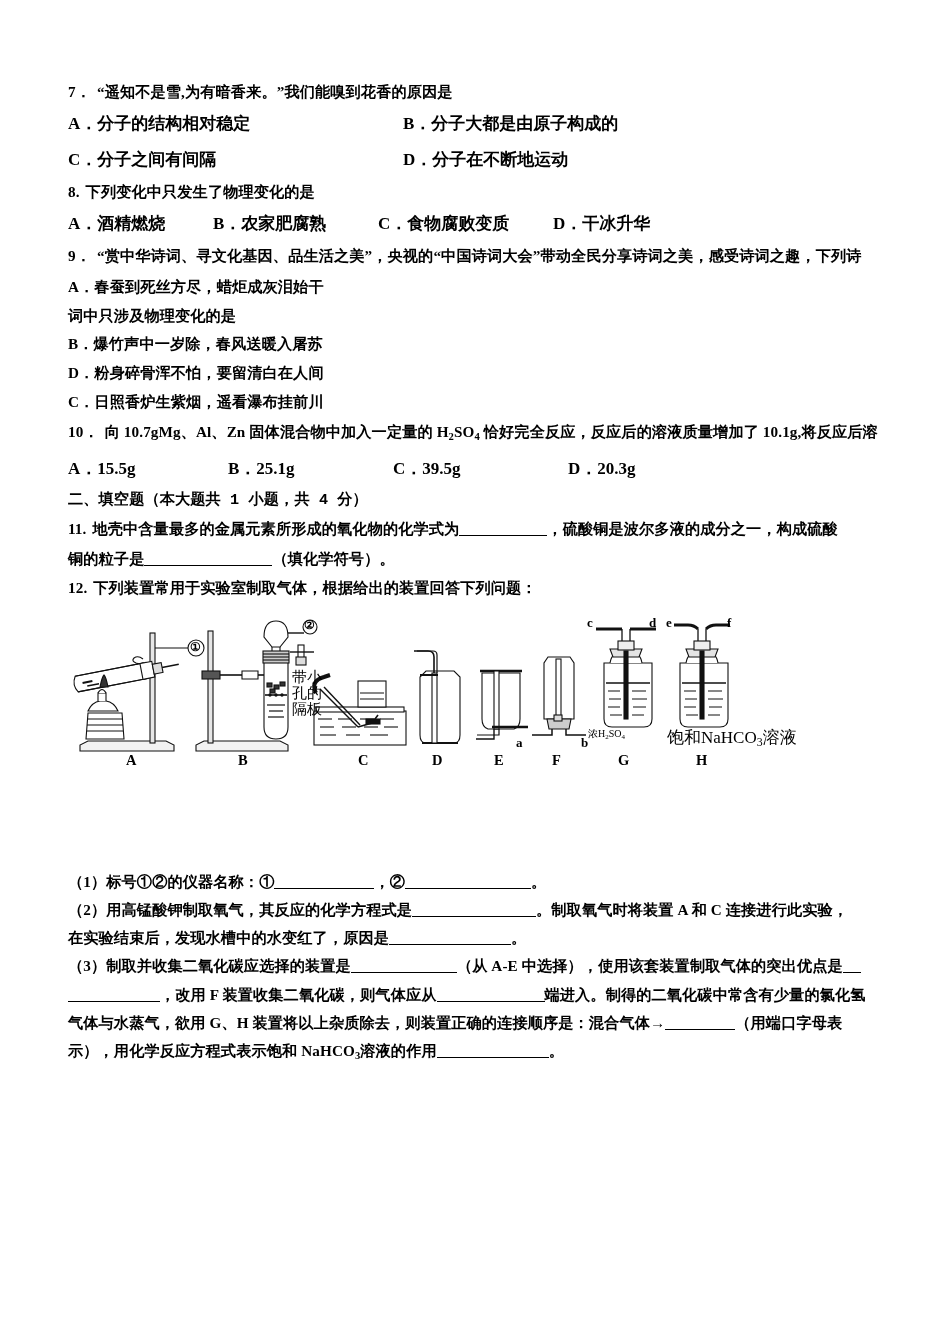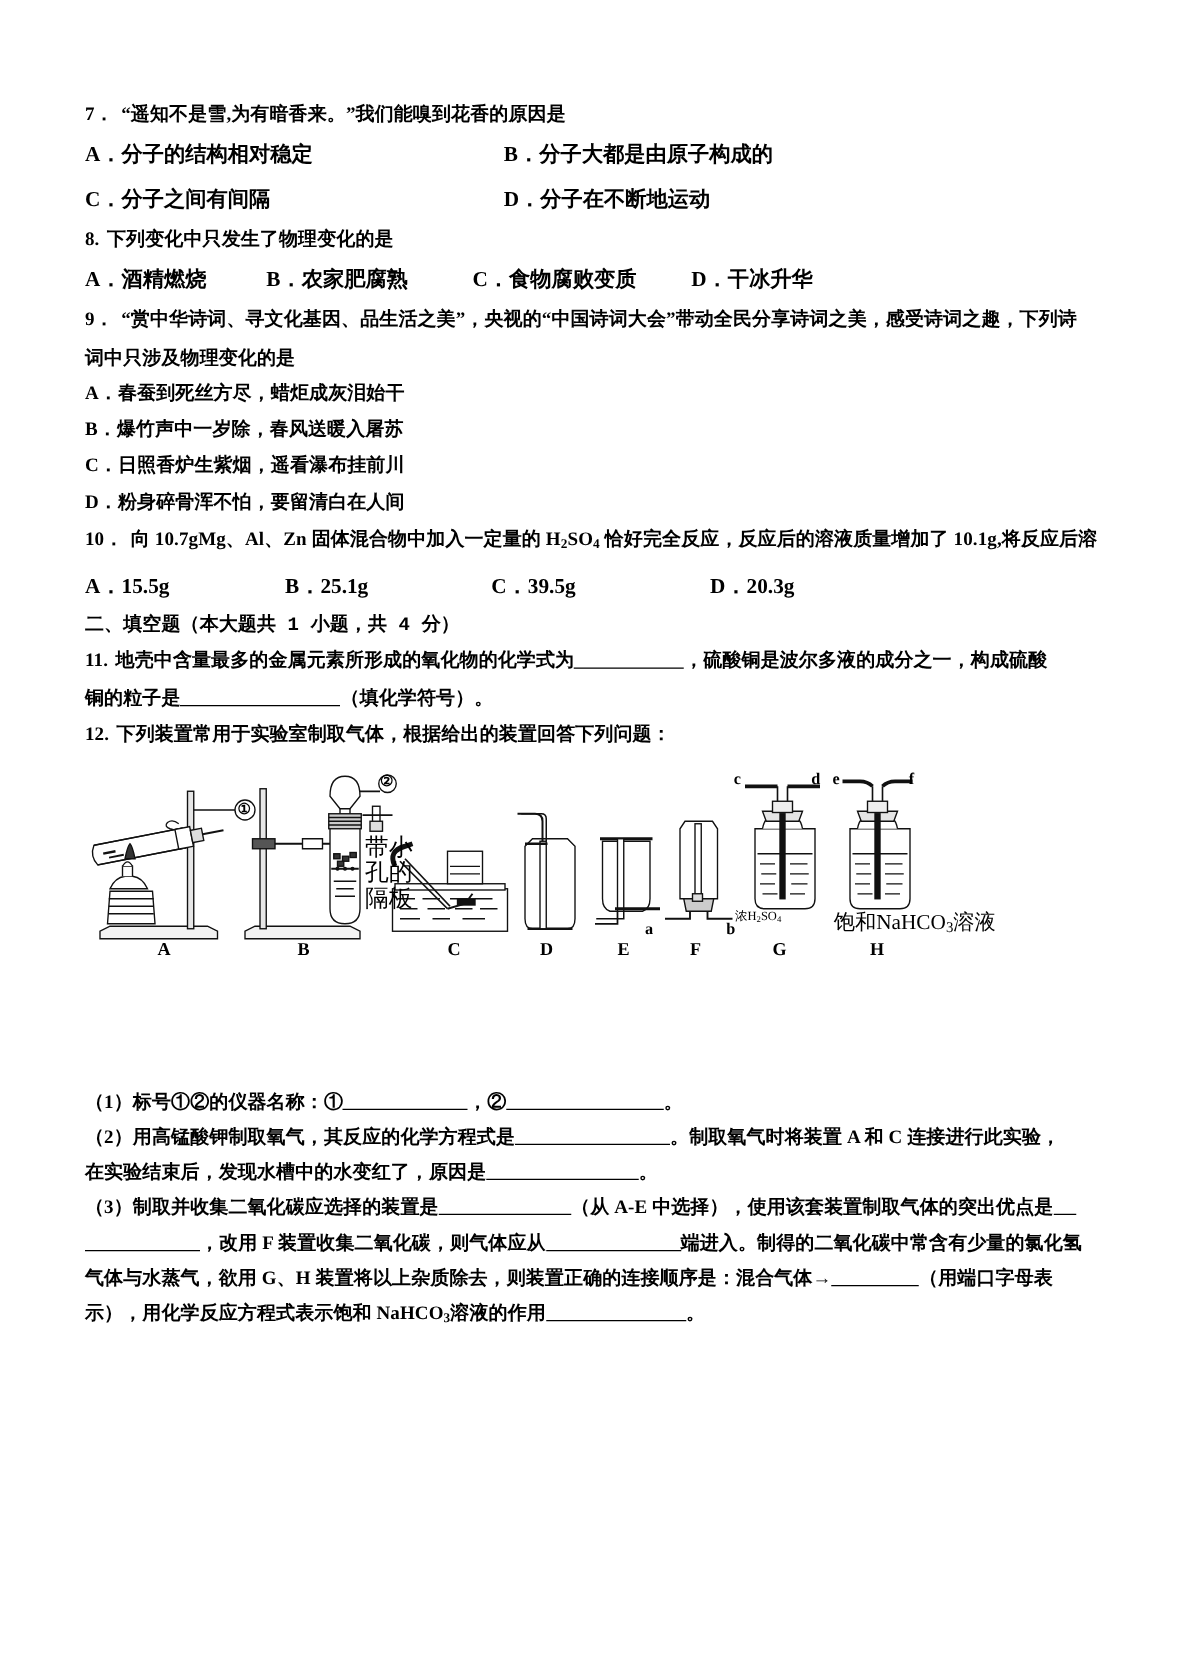--- a/index.html
+++ b/index.html
@@ -71,21 +71,21 @@
     width: 852px;
     height: 215px;
     margin-top: 12px;
     margin-bottom: 10px;
   }
   .figure svg { display:block; }
   .zhlab {
     position: absolute;
     font-family: "Liberation Sans", sans-serif;
     font-weight: normal;
-    font-size: 19px;
+    font-size: 15px;
     line-height: 1.08;
   }
   .smalllab {
     position: absolute;
     font-family: "Liberation Serif", serif;
     font-weight: bold;
     font-size: 13px;
   }
   .capt {
     position: absolute;
@@ -119,27 +119,27 @@
   <div class="opts">
     <span class="opt" style="width:145px"><span>A．</span><span>酒精燃烧</span></span>
     <span class="opt" style="width:165px"><span>B．</span><span>农家肥腐熟</span></span>
     <span class="opt" style="width:175px"><span>C．</span><span>食物腐败变质</span></span>
     <span class="opt"><span>D．</span><span>干冰升华</span></span>
   </div>
 
   <div class="line stem" style="margin-bottom:15px">
     <span class="num qnum">9．</span><span>“赏中华诗词、寻文化基因、品生活之美”，央视的“中国诗词大会”带动全民分享诗词之美，感受诗词之趣，下列诗</span>
   </div>
+  <div class="line qline"><span>A．</span><span>春蚕到死丝方尽，蜡炬成灰泪始干</span></div>
   <div class="line stem">
     <span>词中只涉及物理变化的是</span>
   </div>
-  <div class="line qline"><span>A．</span><span>春蚕到死丝方尽，蜡炬成灰泪始干</span></div>
   <div class="line qline"><span>B．</span><span>爆竹声中一岁除，春风送暖入屠苏</span></div>
+  <div class="line qline"><span>D．</span><span>粉身碎骨浑不怕，要留清白在人间</span></div>
   <div class="line qline"><span>C．</span><span>日照香炉生紫烟，遥看瀑布挂前川</span></div>
-  <div class="line qline"><span>D．</span><span>粉身碎骨浑不怕，要留清白在人间</span></div>
 
   <div class="line stem" style="margin-bottom:15px">
     <span class="num qnum">10．</span><span>向 10.7gMg、Al、Zn 固体混合物中加入一定量的 H</span><sub>2</sub><span>SO</span><sub>4</sub><span> 恰好完全反应，反应后的溶液质量增加了 10.1g,将反应后溶</span>
   </div>
   <div class="opts">
     <span class="opt" style="width:160px"><span>A．</span><span>15.5g</span></span>
     <span class="opt" style="width:165px"><span>B．</span><span>25.1g</span></span>
     <span class="opt" style="width:175px"><span>C．</span><span>39.5g</span></span>
     <span class="opt"><span>D．</span><span>20.3g</span></span>
   </div>

